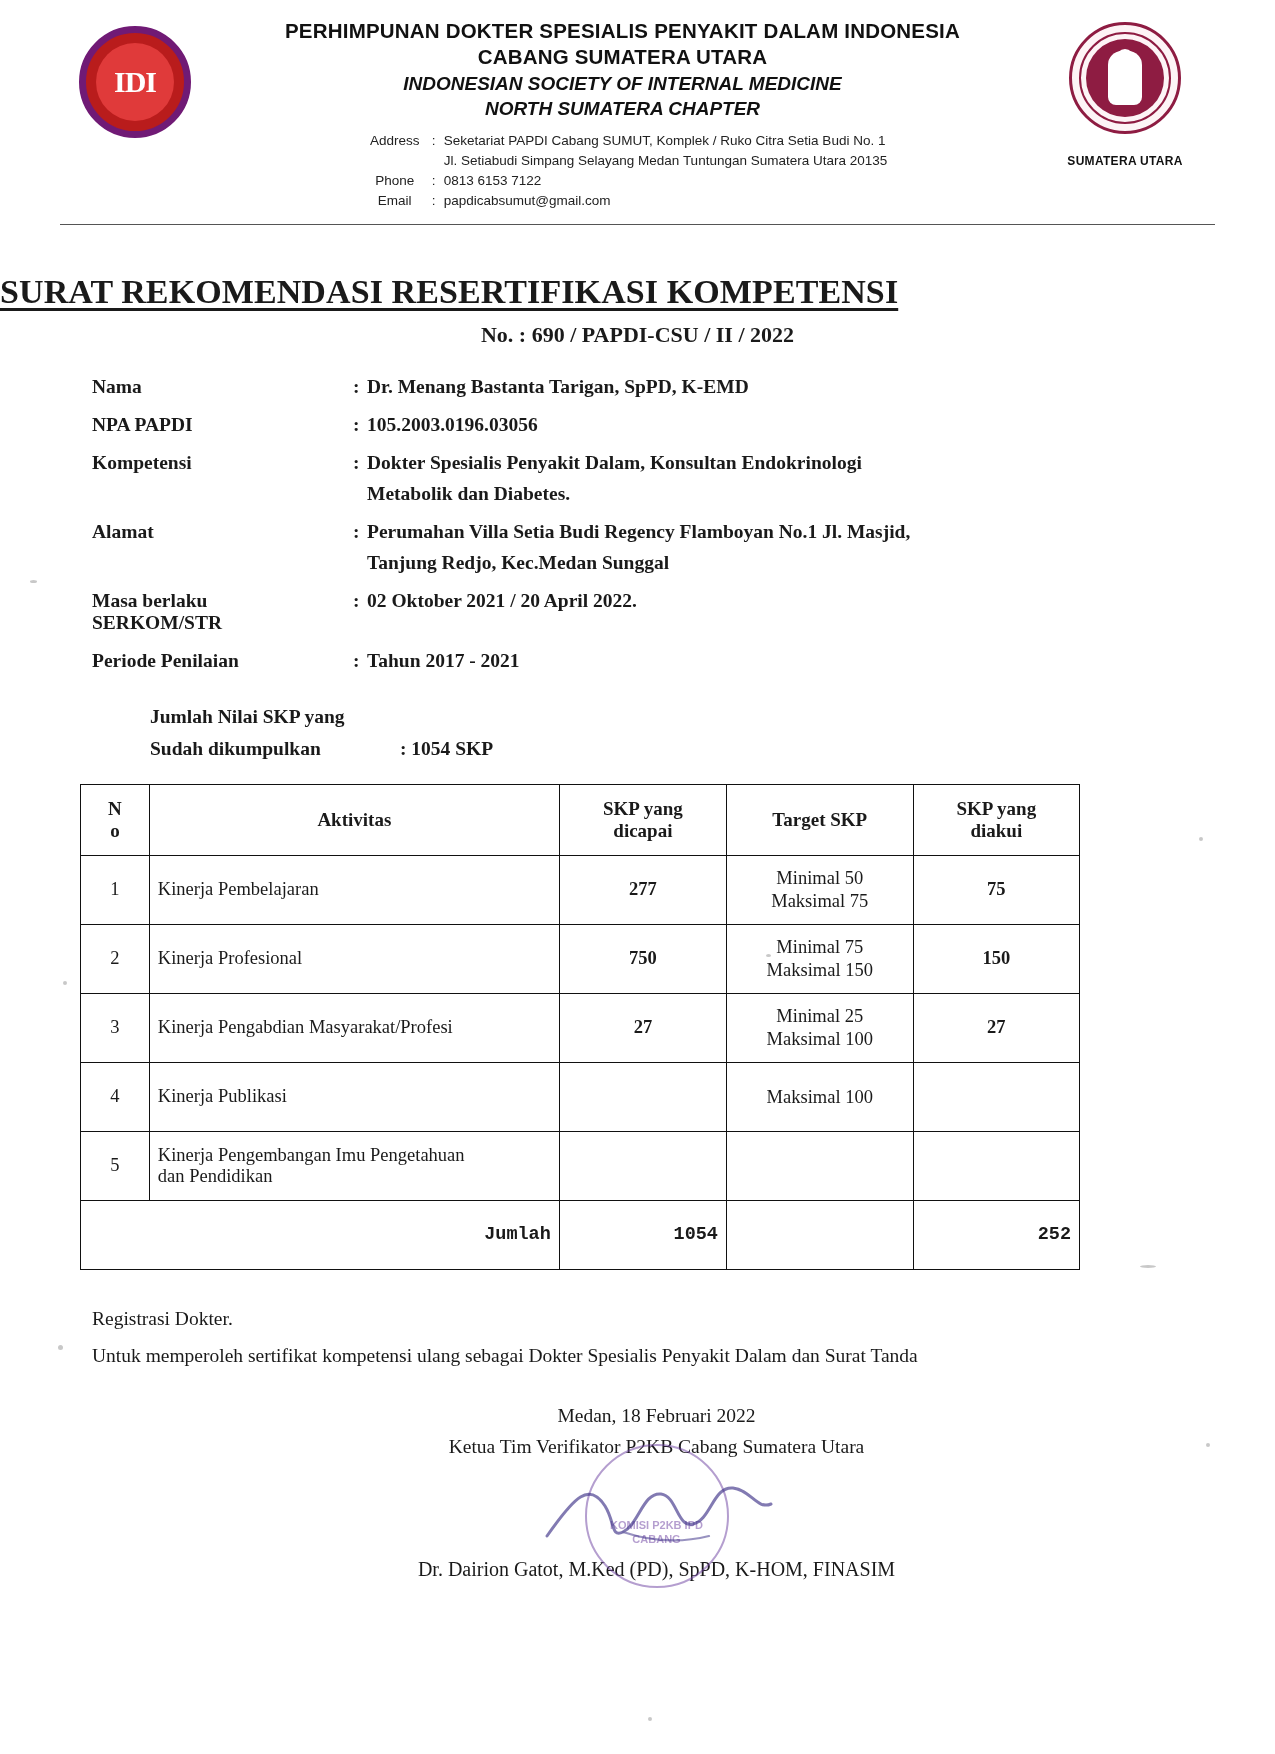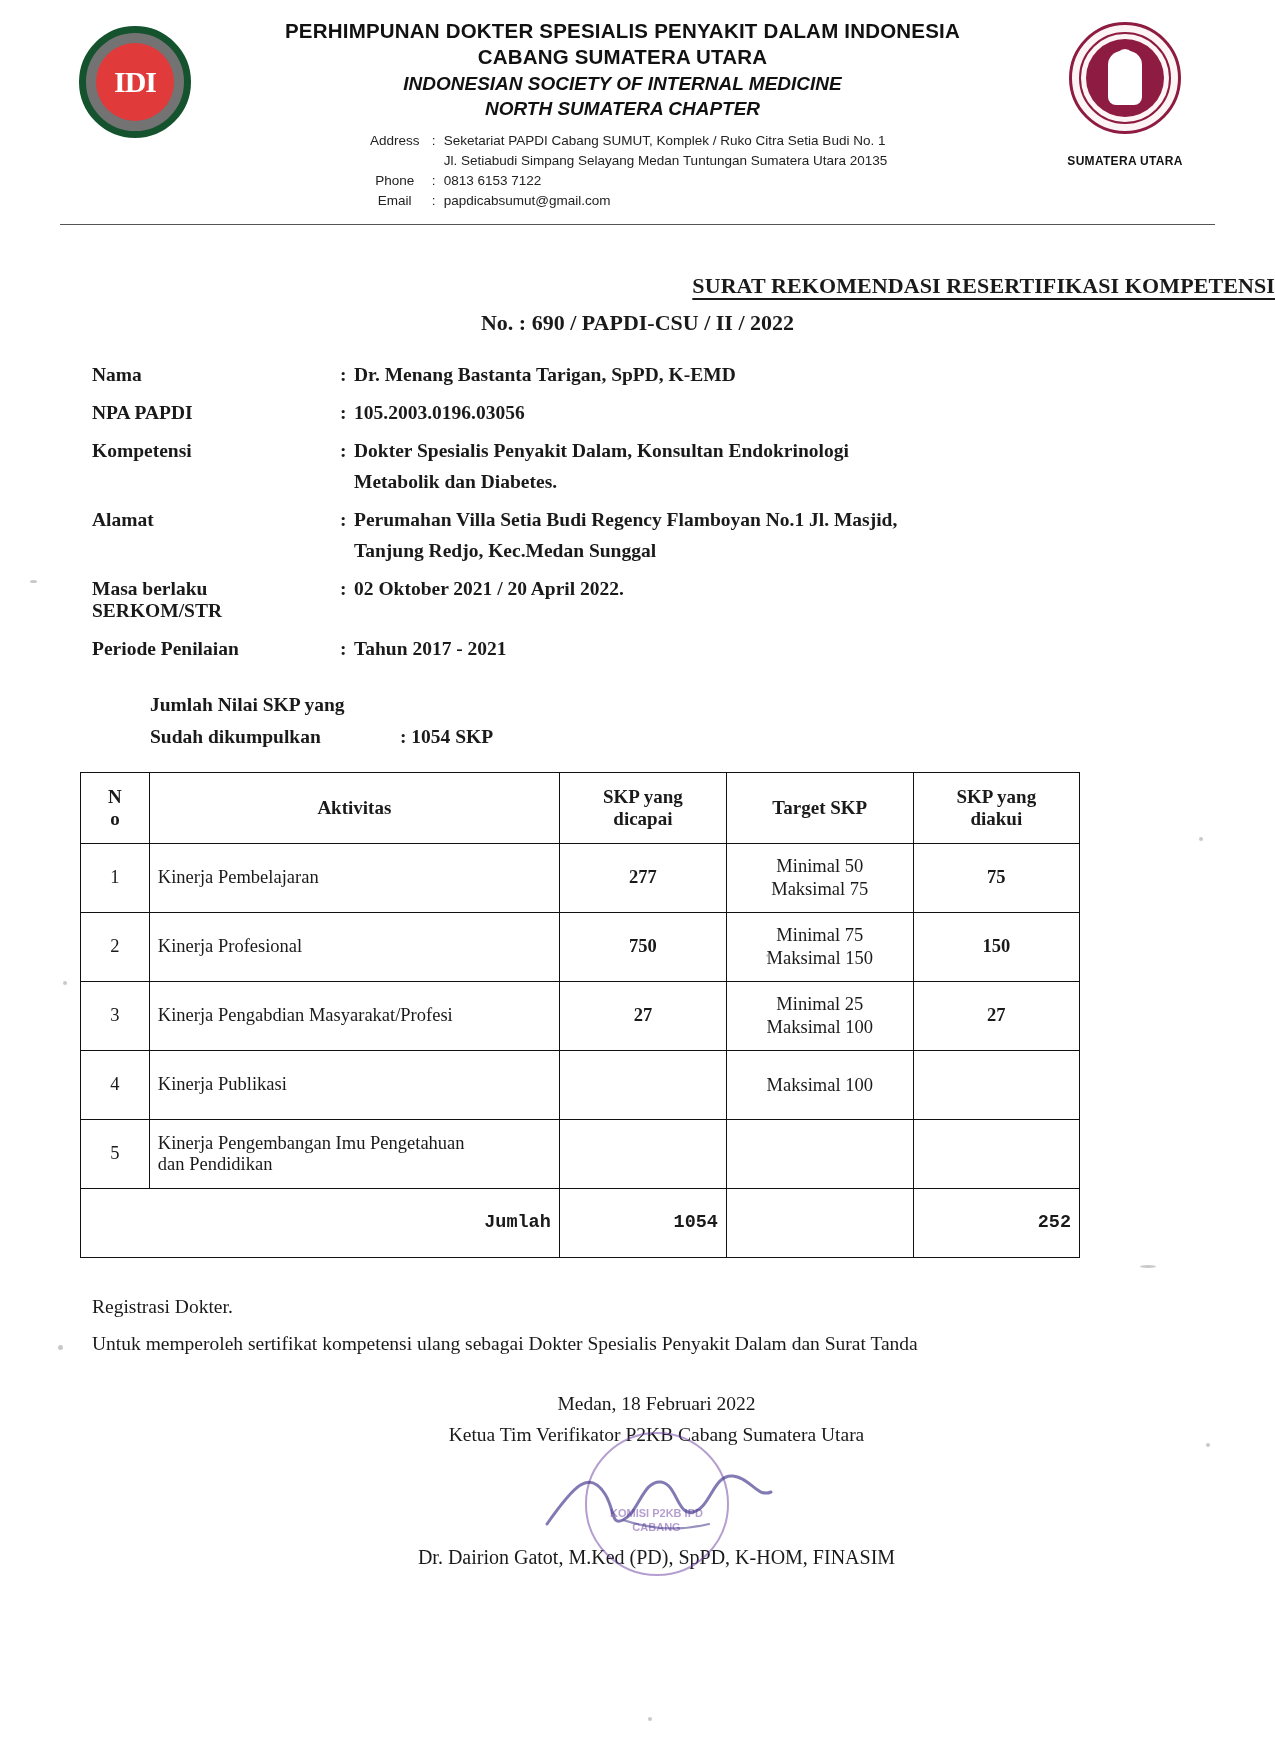--- a/index.html
+++ b/index.html
@@ -110,22 +110,22 @@
     border-top: 1.6px solid #555;
     margin: 12px 60px 0 60px;
   }
 
   
   .idi {
     position: relative;
     width: 112px;
     height: 112px;
     border-radius: 50%;
-    border: 7px solid #14532d;
-    background: #737373;
+    border: 7px solid #701a75;
+    background: #b91c1c;
     box-sizing: border-box;
     display: flex;
     align-items: center;
     justify-content: center;
   }
   .idi-inner {
     width: 78px;
     height: 78px;
     border-radius: 50%;
     background: #e03a3a;
@@ -191,23 +191,23 @@
     margin-top: 20px;
     font-family: "Liberation Sans", sans-serif;
     font-size: 12px;
     font-weight: bold;
     color: #111;
     letter-spacing: 0.3px;
   }
 
   
   .doc-title {
-    text-align: right;
+    text-align: left;
     margin-top: 48px;
-    font-size: 22px;
+    font-size: 34px;
     font-weight: bold;
     text-decoration: underline;
     text-underline-offset: 5px;
     letter-spacing: 0.1px;
   }
   .doc-number {
     text-align: center;
     margin-top: 11px;
     font-size: 22px;
     font-weight: bold;
@@ -222,20 +222,21 @@
   }
 
   .fields {
     margin: 28px 92px 0 92px;
     font-size: 19.5px;
   }
   .field-row {
     display: flex;
     align-items: flex-start;
     margin-bottom: 16px;
+    gap: 13px;
   }
   .field-label {
     width: 248px;
     flex: 0 0 248px;
     font-weight: bold;
   }
   .field-value {
     flex: 1 1 auto;
     font-weight: bold;
   }

